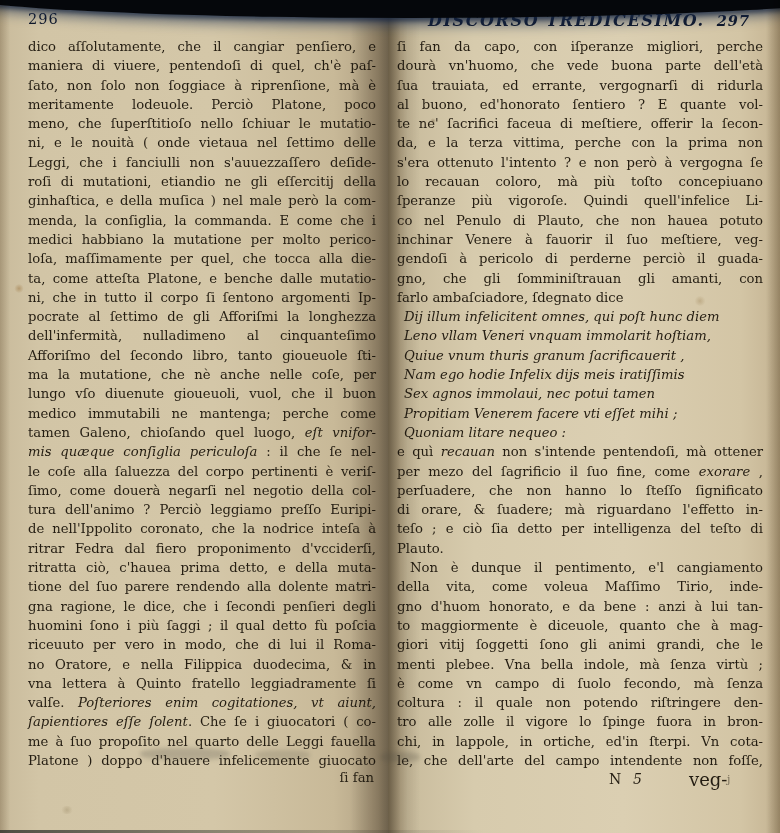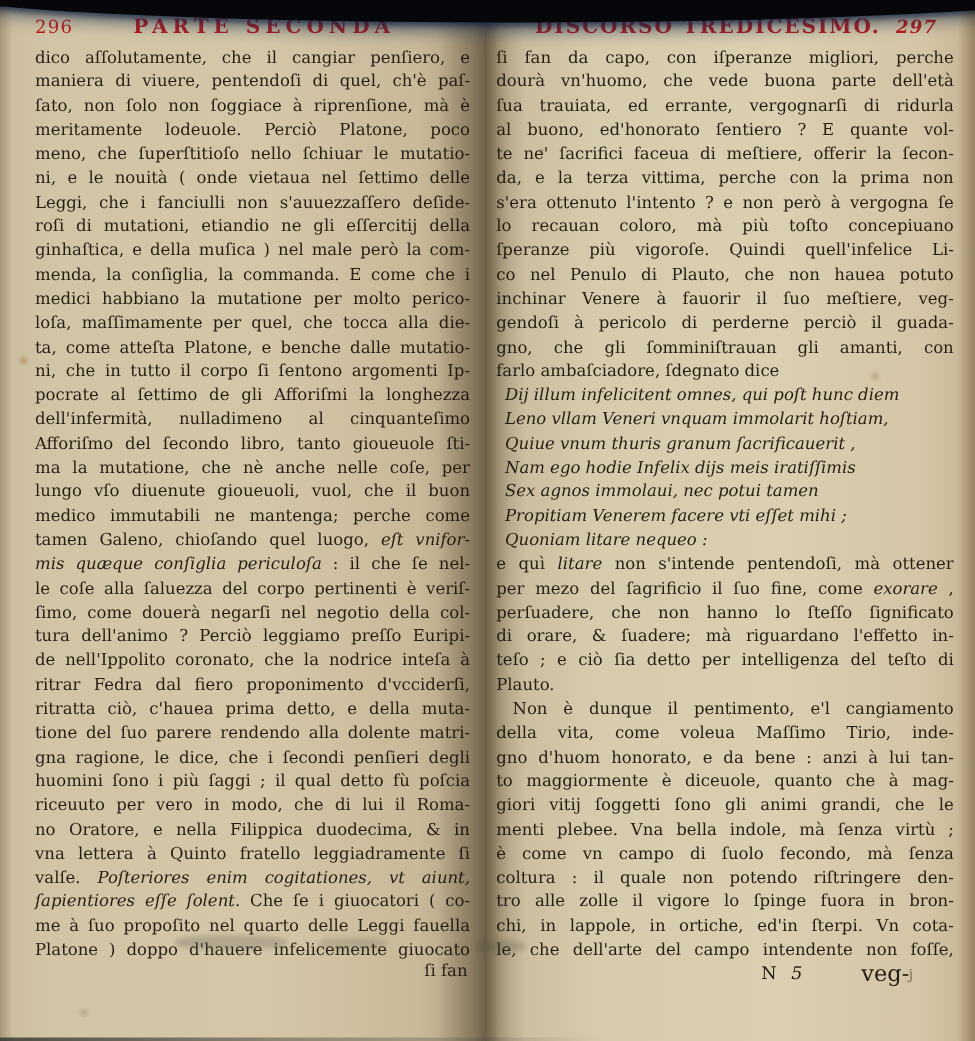--- a/index.html
+++ b/index.html
@@ -19,27 +19,27 @@
   .top-shadow{position:absolute;top:-36px;left:-70px;width:960px;height:54px;
     background:#05070b;border-radius:50%;
     box-shadow:0 5px 12px 3px rgba(25,45,80,.55), 0 2px 4px 1px rgba(10,20,40,.6);}
   .right-edge{position:absolute;right:0;top:0;width:14px;height:833px;pointer-events:none;
     background:linear-gradient(270deg,rgba(110,92,62,.42),rgba(110,92,62,0));mix-blend-mode:multiply;}
   .left-edge{position:absolute;left:0;top:0;width:10px;height:833px;pointer-events:none;
     background:linear-gradient(90deg,rgba(110,92,62,.30),rgba(110,92,62,0));mix-blend-mode:multiply;}
   .bottom-edge{position:absolute;left:0;bottom:0;width:62%;height:3px;
     background:linear-gradient(90deg,rgba(48,48,44,.8),rgba(90,84,70,0));}
 
-  .hdr{position:absolute;top:11px;display:flex;align-items:baseline;color:#b91c1c;}
+  .hdr{position:absolute;top:11px;display:flex;align-items:baseline;color:#0f172a;}
   .hdr-left{left:28px;width:352px;}
   .hdr-right{left:398px;width:368px;}
   .pagenum{font-size:14.5px;letter-spacing:1px;}
   .running{font-weight:600;font-size:16px;letter-spacing:4px;}
   .hdr-left .running{margin-left:48px;}
-  .hdr-right .running{letter-spacing:1.6px;margin-left:30px;}
+  .hdr-right .running{letter-spacing:1.6px;margin-left:30px;font-style:italic;}
   .hdr-right .pagenum{margin-left:auto;margin-right:16px;font-style:italic;font-weight:bold;}
 
   .textblock{position:absolute;top:37px;color:#241d12;}
   .tb-left{left:28px;width:348px;}
   .tb-right{left:397px;width:366px;}
   .line{height:19.3px;line-height:19.3px;font-size:13.2px;white-space:nowrap;overflow:visible;}
   .j{text-align:justify;text-align-last:justify;}
   .nj{text-align:left;text-align-last:left;}
   .vs{padding-left:7px;}
   .ind{text-indent:13px;}
@@ -67,21 +67,20 @@
 </head>
 <body>
 
 <div class="scan">
 
   <div class="page page-left"></div>
   <div class="page page-right"></div>
 
   <div class="hdr hdr-left">
     <span class="pagenum">296</span>
-    <span class="running">PARTE SECONDA</span>
   </div>
 
   <div class="hdr hdr-right">
     <span class="running">DISCORSO TREDICESIMO.</span>
     <span class="pagenum">297</span>
   </div>
 
   <div class="textblock tb-left">
       <div class="line j"><span>dico aſſolutamente, che il cangiar penſiero, e</span></div>
       <div class="line j"><span>maniera di viuere, pentendoſi di quel, ch'è paſ-</span></div>
@@ -137,21 +136,21 @@
       <div class="line j"><span>gendoſi à pericolo di perderne perciò il guada-</span></div>
       <div class="line j"><span>gno, che gli ſomminiſtrauan gli amanti, con</span></div>
       <div class="line nj"><span>farlo ambaſciadore, ſdegnato dice</span></div>
       <div class="line nj vs"><span class="it">Dij illum infelicitent omnes, qui poſt hunc diem</span></div>
       <div class="line nj vs"><span class="it">Leno vllam Veneri vnquam immolarit hoſtiam,</span></div>
       <div class="line nj vs"><span class="it">Quiue vnum thuris granum ſacrificauerit ,</span></div>
       <div class="line nj vs"><span class="it">Nam ego hodie Infelix dijs meis iratiſſimis</span></div>
       <div class="line nj vs"><span class="it">Sex agnos immolaui, nec potui tamen</span></div>
       <div class="line nj vs"><span class="it">Propitiam Venerem facere vti eſſet mihi ;</span></div>
       <div class="line nj vs"><span class="it">Quoniam litare nequeo :</span></div>
-      <div class="line j"><span>e quì </span><span class="it">litare</span><span> non s'intende pentendoſi, mà ottener</span></div>
+      <div class="line j"><span>e quì </span><span class="it">recauan</span><span> non s'intende pentendoſi, mà ottener</span></div>
       <div class="line j"><span>per mezo del ſagrificio il ſuo fine, come </span><span class="it">exorare</span><span> ,</span></div>
       <div class="line j"><span>perſuadere, che non hanno lo ſteſſo ſignificato</span></div>
       <div class="line j"><span>di orare, &amp; ſuadere; mà riguardano l'effetto in-</span></div>
       <div class="line j"><span>teſo ; e ciò ſia detto per intelligenza del teſto di</span></div>
       <div class="line nj"><span>Plauto.</span></div>
       <div class="line j ind"><span>Non è dunque il pentimento, e'l cangiamento</span></div>
       <div class="line j"><span>della vita, come voleua Maſſimo Tirio, inde-</span></div>
       <div class="line j"><span>gno d'huom honorato, e da bene : anzi à lui tan-</span></div>
       <div class="line j"><span>to maggiormente è diceuole, quanto che à mag-</span></div>
       <div class="line j"><span>giori vitij ſoggetti ſono gli animi grandi, che le</span></div>

